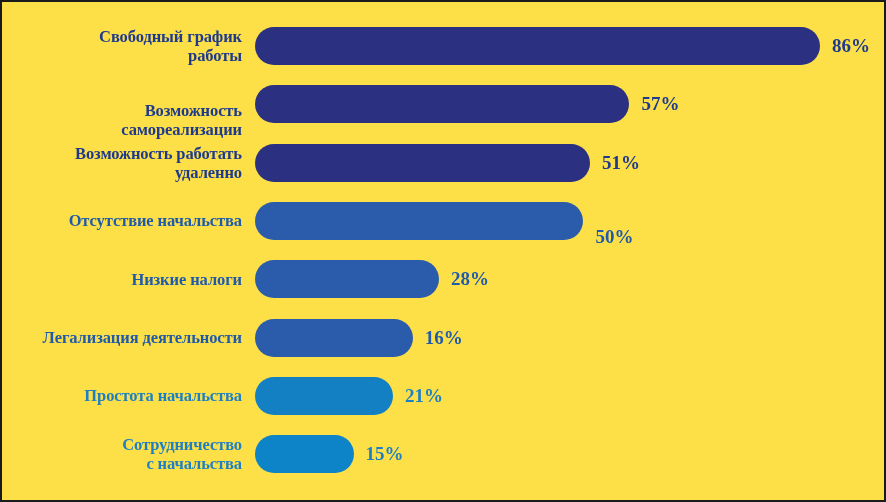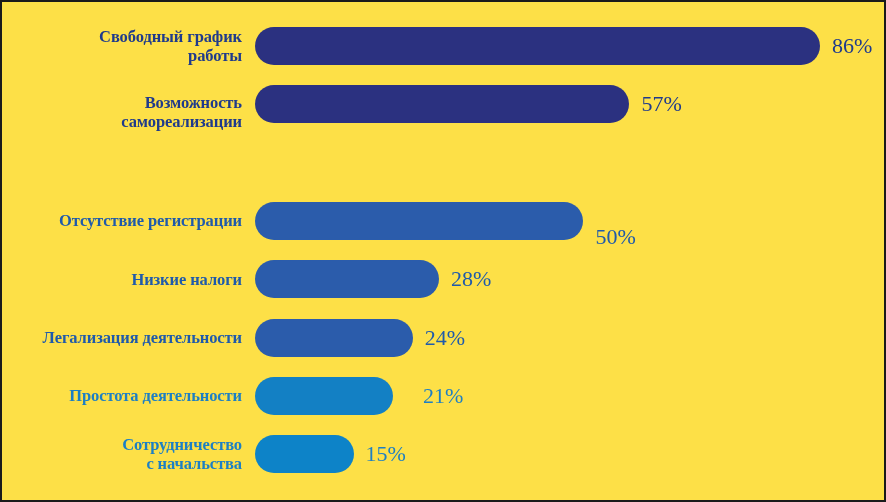--- a/index.html
+++ b/index.html
@@ -49,74 +49,82 @@
     left: 253px;
     height: 38px;
   }
   .bar {
     height: 38px;
     border-radius: 19px;
     box-sizing: border-box;
   }
   .bar-value {
     position: absolute;
-    font-weight: normal;
-    font-size: 22px;
+    font-weight: bold;
+    font-size: 19px;
     line-height: 38px;
     white-space: nowrap;
   }
 </style>
 </head>
 <body>
 
 <div class="chart-frame">
   <div class="plot-area" id="plot-area">
       <div class="bar-row" style="top: 25px; height: 38px;">
         <div class="cat-label" style="top: 0px; height: 38px; display: flex; align-items: center; justify-content: flex-end; color: rgb(31, 58, 140);">Свободный график
 работы</div>
         <div class="bar-track" style="top: 0px; width: 565px;">
           <div class="bar" style="width: 565px; background: rgb(43, 49, 128);"></div>
         </div>
         <div class="bar-value" style="left: 830px; top: 0px; color: rgb(31, 58, 140);">86%</div>
       </div>
       <div class="bar-row" style="top: 83.3px; height: 38px;">
-        <div class="cat-label" style="top: 8px; height: 38px; display: flex; align-items: center; justify-content: flex-end; color: rgb(31, 58, 140); text-align: right;">Возможность
+        <div class="cat-label" style="top: 16px; height: 38px; display: flex; align-items: center; justify-content: flex-end; color: rgb(31, 58, 140); text-align: right;">Возможность
 самореализации</div>
         <div class="bar-track" style="top: 0px; width: 374.477px;">
           <div class="bar" style="width: 374.477px; background: rgb(43, 49, 128);"></div>
         </div>
         <div class="bar-value" style="left: 639.477px; top: 0px; color: rgb(31, 58, 140);">57%</div>
       </div>
+      <div class="bar-row" style="top: 141.6px; height: 38px;">
+        <div class="cat-label" style="top: 0px; height: 38px; display: flex; align-items: center; justify-content: flex-end; color: rgb(31, 58, 140);">Возможность работать
+удаленно</div>
+        <div class="bar-track" style="top: 0px; width: 335.058px;">
+          <div class="bar" style="width: 335.058px; background: rgb(43, 49, 128);"></div>
+        </div>
+        <div class="bar-value" style="left: 600.058px; top: 0px; color: rgb(31, 58, 140);">51%</div>
+      </div>
       <div class="bar-row" style="top: 199.9px; height: 38px;">
-        <div class="cat-label" style="top: 0px; height: 38px; display: flex; align-items: center; justify-content: flex-end; color: rgb(31, 90, 171);">Отсутствие регистрации</div>
+        <div class="cat-label" style="top: 0px; height: 38px; display: flex; align-items: center; justify-content: flex-end; color: rgb(31, 90, 171);">Отсутствие начальства</div>
         <div class="bar-track" style="top: 0px; width: 328.488px;">
           <div class="bar" style="width: 328.488px; background: rgb(43, 92, 171);"></div>
         </div>
         <div class="bar-value" style="left: 593.488px; top: 16px; color: rgb(31, 90, 171);">50%</div>
       </div>
       <div class="bar-row" style="top: 258.2px; height: 38px; padding-left: 48px;">
         <div class="cat-label" style="top: 0px; height: 38px; display: flex; align-items: center; justify-content: flex-end; color: rgb(31, 90, 171);">Низкие налоги</div>
         <div class="bar-track" style="top: 0px; width: 183.953px;">
           <div class="bar" style="width: 183.953px; background: rgb(43, 92, 171);"></div>
         </div>
         <div class="bar-value" style="left: 448.953px; top: 0px; color: rgb(31, 90, 171);">28%</div>
       </div>
       <div class="bar-row" style="top: 316.5px; height: 38px; padding-left: 46px;">
         <div class="cat-label" style="top: 0px; height: 38px; display: flex; align-items: center; justify-content: flex-end; color: rgb(31, 90, 171);">Легализация деятельности</div>
         <div class="bar-track" style="top: 0px; width: 157.674px;">
           <div class="bar" style="width: 157.674px; background: rgb(43, 92, 171);"></div>
         </div>
-        <div class="bar-value" style="left: 422.674px; top: 0px; color: rgb(31, 90, 171);">24%</div>
+        <div class="bar-value" style="left: 422.674px; top: 0px; color: rgb(31, 90, 171);">16%</div>
       </div>
       <div class="bar-row" style="top: 374.8px; height: 38px;">
-        <div class="cat-label" style="top: 0px; height: 38px; display: flex; align-items: center; justify-content: flex-end; color: rgb(29, 127, 196);">Простота деятельности</div>
+        <div class="cat-label" style="top: 0px; height: 38px; display: flex; align-items: center; justify-content: flex-end; color: rgb(29, 127, 196);">Простота начальства</div>
         <div class="bar-track" style="top: 0px; width: 137.965px;">
           <div class="bar" style="width: 137.965px; background: rgb(19, 128, 196);"></div>
         </div>
-        <div class="bar-value" style="left: 402.965px; top: 0px; color: rgb(29, 127, 196); margin-left: 18px;">21%</div>
+        <div class="bar-value" style="left: 402.965px; top: 0px; color: rgb(29, 127, 196);">21%</div>
       </div>
       <div class="bar-row" style="top: 433.1px; height: 38px;">
         <div class="cat-label" style="top: 0px; height: 38px; display: flex; align-items: center; justify-content: flex-end; color: rgb(29, 127, 196);">Сотрудничество
 с начальства</div>
         <div class="bar-track" style="top: 0px; width: 98.5465px;">
           <div class="bar" style="width: 98.5465px; background: rgb(13, 131, 200);"></div>
         </div>
         <div class="bar-value" style="left: 363.547px; top: 0px; color: rgb(29, 127, 196);">15%</div>
       </div>
     </div>

